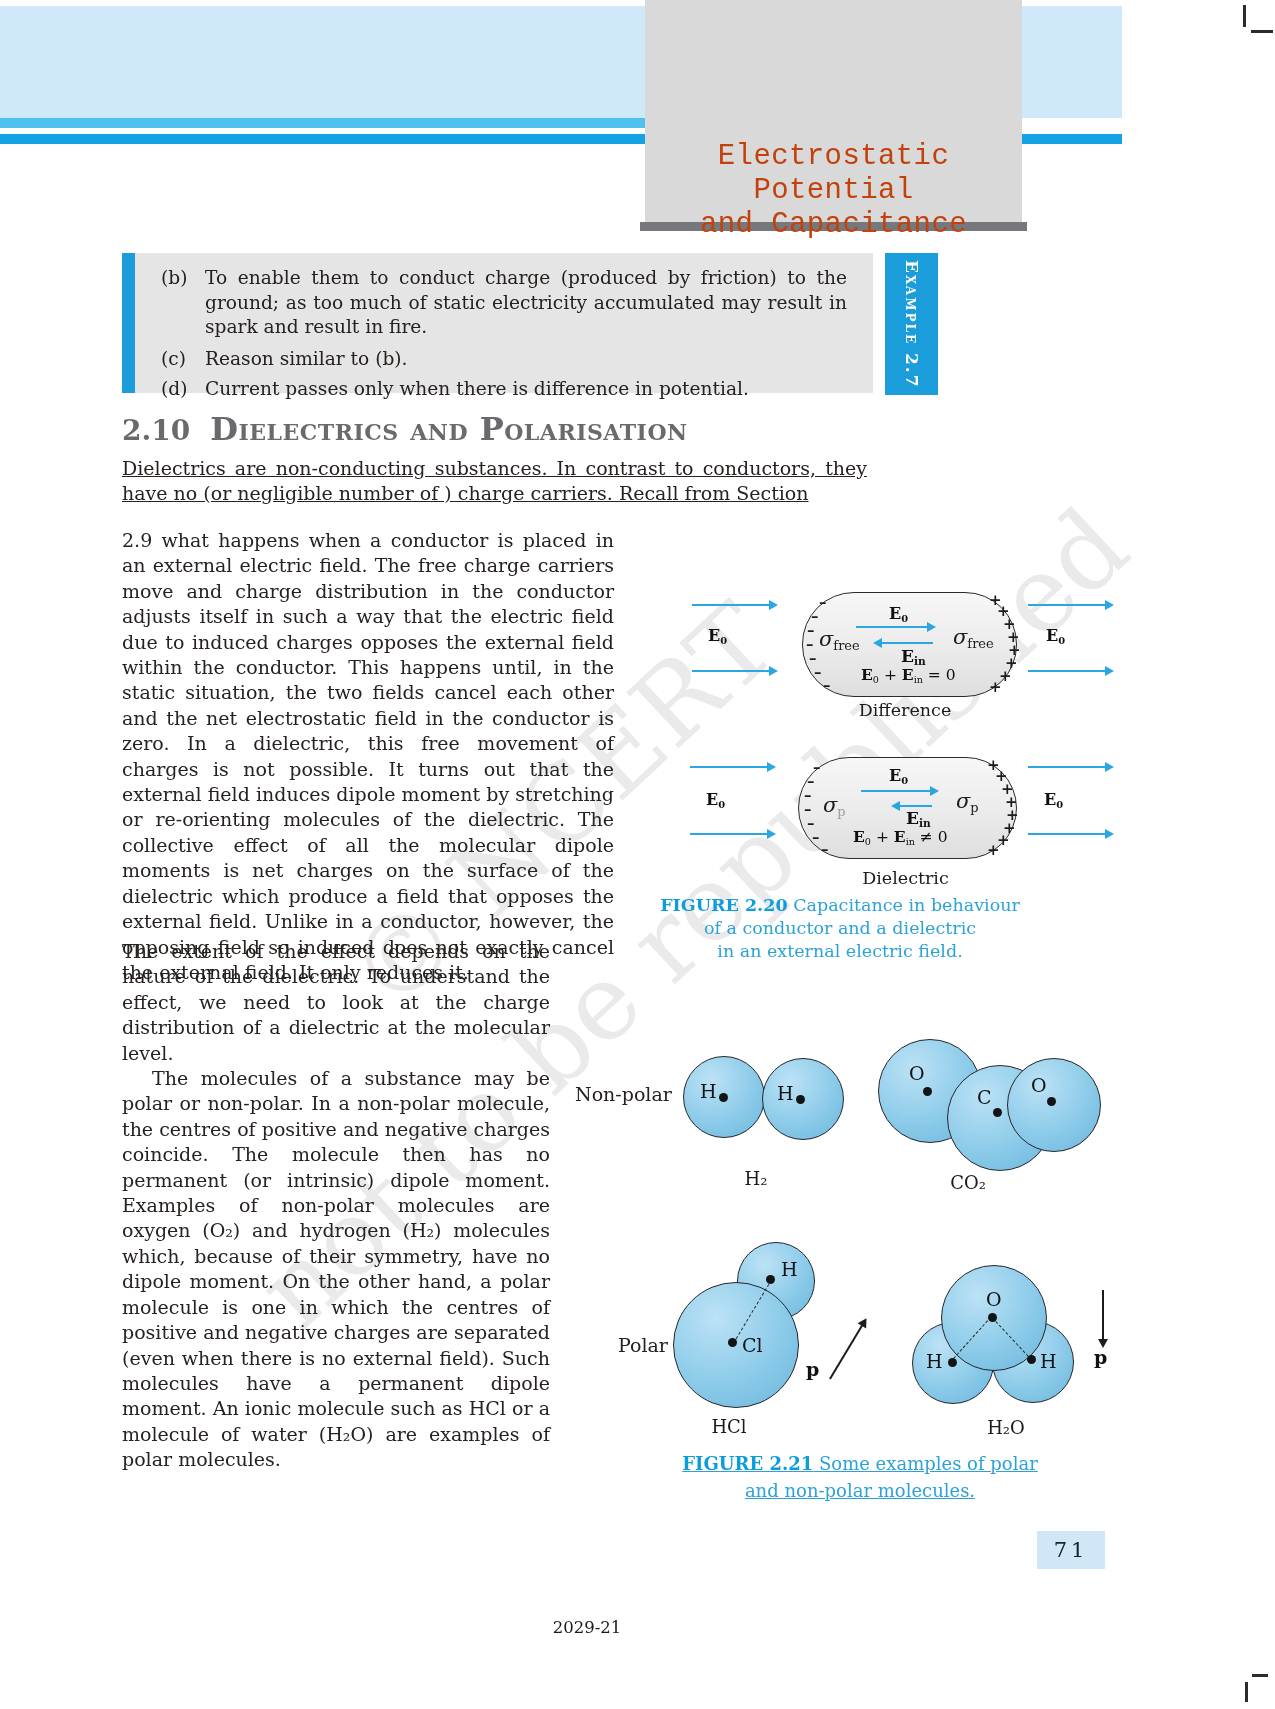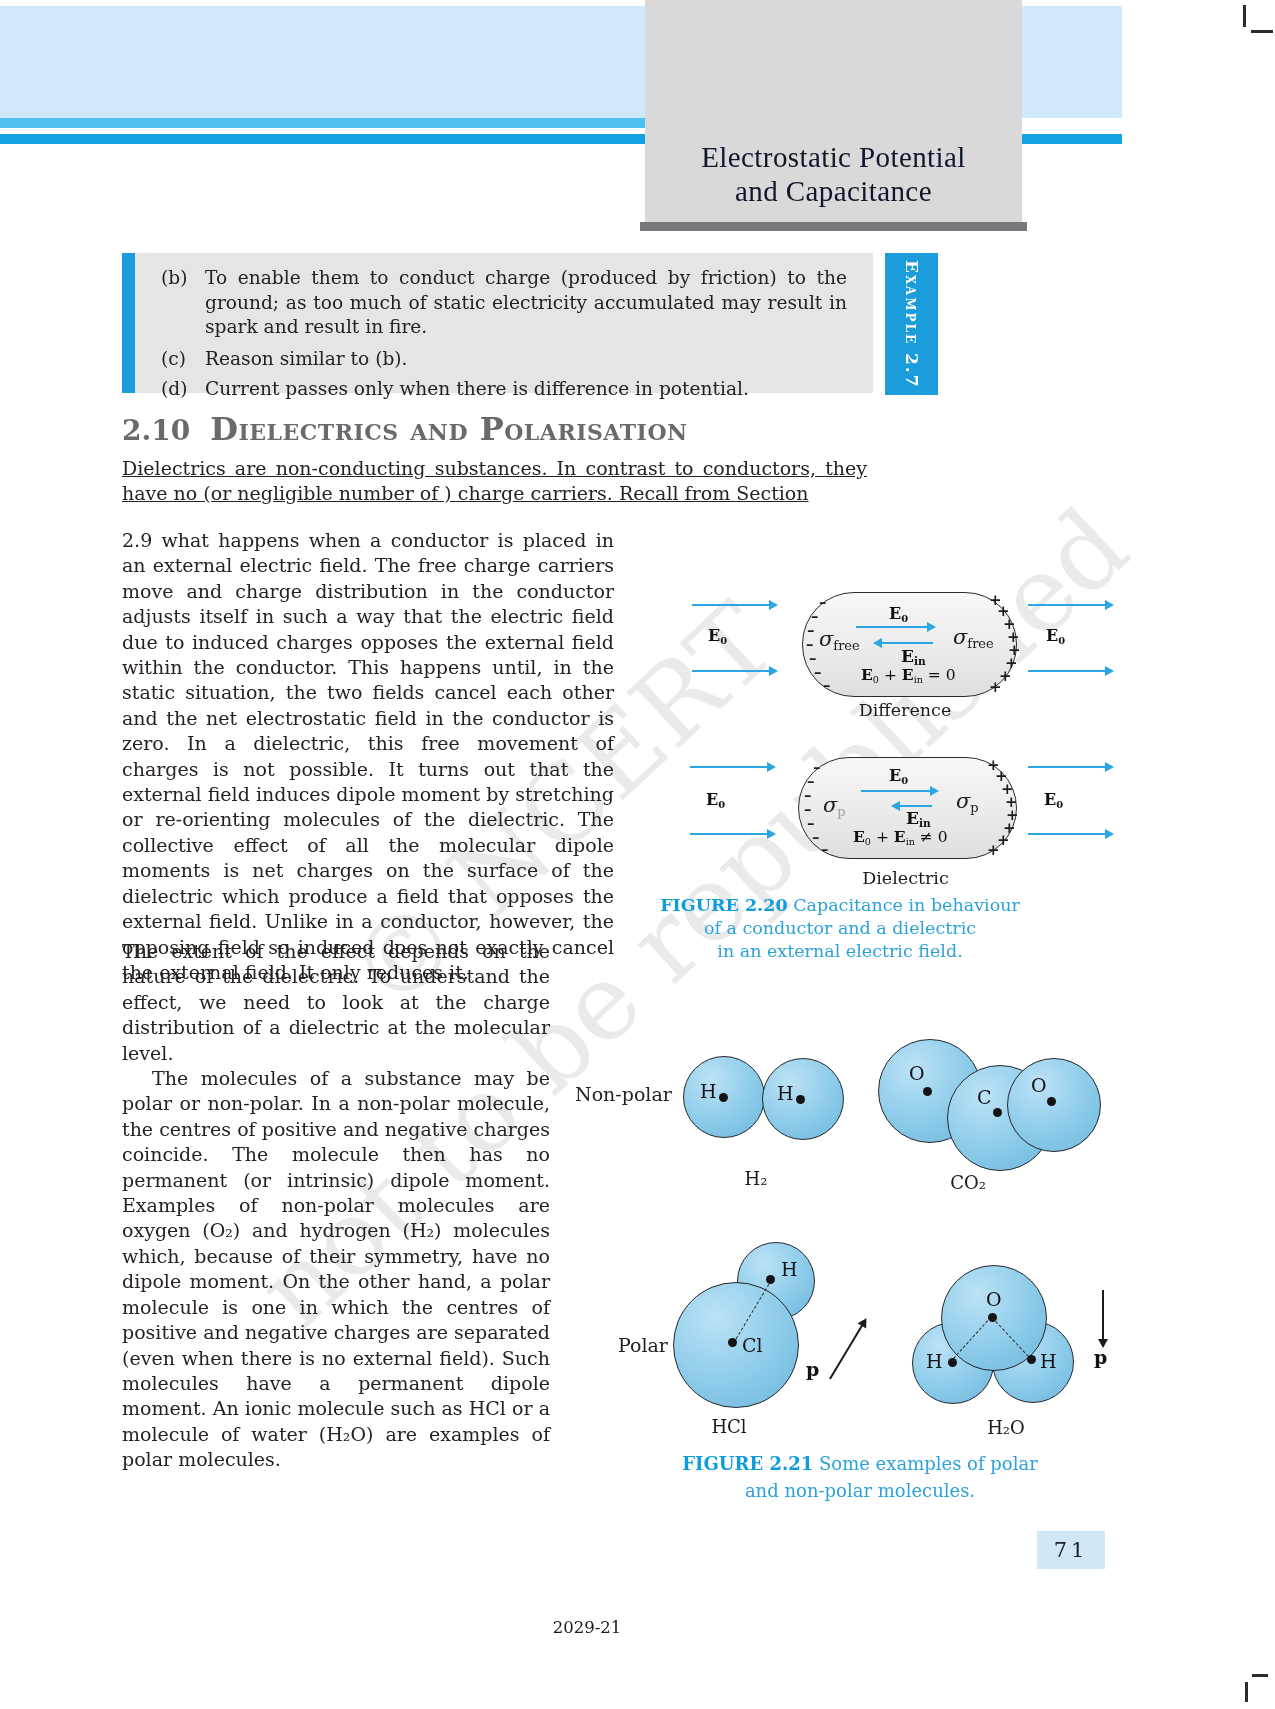--- a/index.html
+++ b/index.html
@@ -6,22 +6,22 @@
   #page{position:relative;width:1275px;height:1709px;background:#ffffff;overflow:hidden;
         font-family:"DejaVu Serif","Liberation Serif",serif;color:#27221f;}
   .abs{position:absolute;}
 
   
   .band{background:#cfe9fa;}
   .stripe-mid{background:#4ec1ef;}
   .stripe-dark{background:#13a2e4;}
   .titlebox{background:#d9d9d9;}
   .titlebox-strip{background:#77787b;}
-  .chapter-title{font-family:Liberation Serif, serif;font-size:29px;line-height:34px;
-                 color:#0f172a;text-align:center;letter-spacing:0.4px;}
+  .chapter-title{font-family:Liberation Mono, monospace;font-size:29px;line-height:34px;
+                 color:#c2410c;text-align:center;letter-spacing:0.4px;}
 
   
   .exbar{background:#1b9ddb;}
   .exbox{background:#e5e5e5;font-size:18.6px;line-height:24.6px;color:#26211e;}
   .exitem{display:grid;grid-template-columns:44px 1fr;}
   .exbox .txt{text-align:justify;padding-right:26px;}
   .exstrip{background:#1b9ddb;display:flex;align-items:center;justify-content:center;}
   .exstrip span{writing-mode:vertical-rl;font-variant:small-caps;font-weight:bold;color:#ffffff;
                 font-size:17px;letter-spacing:2px;}
 
@@ -256,21 +256,21 @@
   <span class="al" style="left:986px;top:1288px;">O</span>
   <span class="dot" style="left:948px;top:1358px;"></span>
   <span class="al" style="left:926px;top:1350px;">H</span>
   <span class="dot" style="left:1027px;top:1355px;"></span>
   <span class="al" style="left:1040px;top:1350px;">H</span>
   <div class="mol-label" style="left:961px;top:1417px;">H₂O</div>
 
   <div class="ard" style="left:1102px;top:1290px;height:50px;"></div>
   <span class="plab" style="left:1094px;top:1346px;">p</span>
 
-  <div class="cap" style="left:650px;top:1450px;width:420px;font-size:18px;line-height:27px;">
+  <div class="cap" style="left:650px;top:1450px;width:420px;font-size:18px;line-height:27px;text-decoration:underline;">
     <b>FIGURE 2.21</b>
     <span>Some examples of polar</span><br>
     <span>and non-polar molecules.</span>
   </div>
 
   <div class="abs badge" style="left:1037px;top:1531px;width:68px;height:38px;line-height:38px;">71</div>
   <div class="abs year" style="left:537px;top:1618px;width:100px;">2029-21</div>
   <div class="abs crop" style="left:1252px;top:1674px;width:16px;height:3px;"></div>
   <div class="abs crop" style="left:1245px;top:1682px;width:3px;height:20px;"></div>
 

